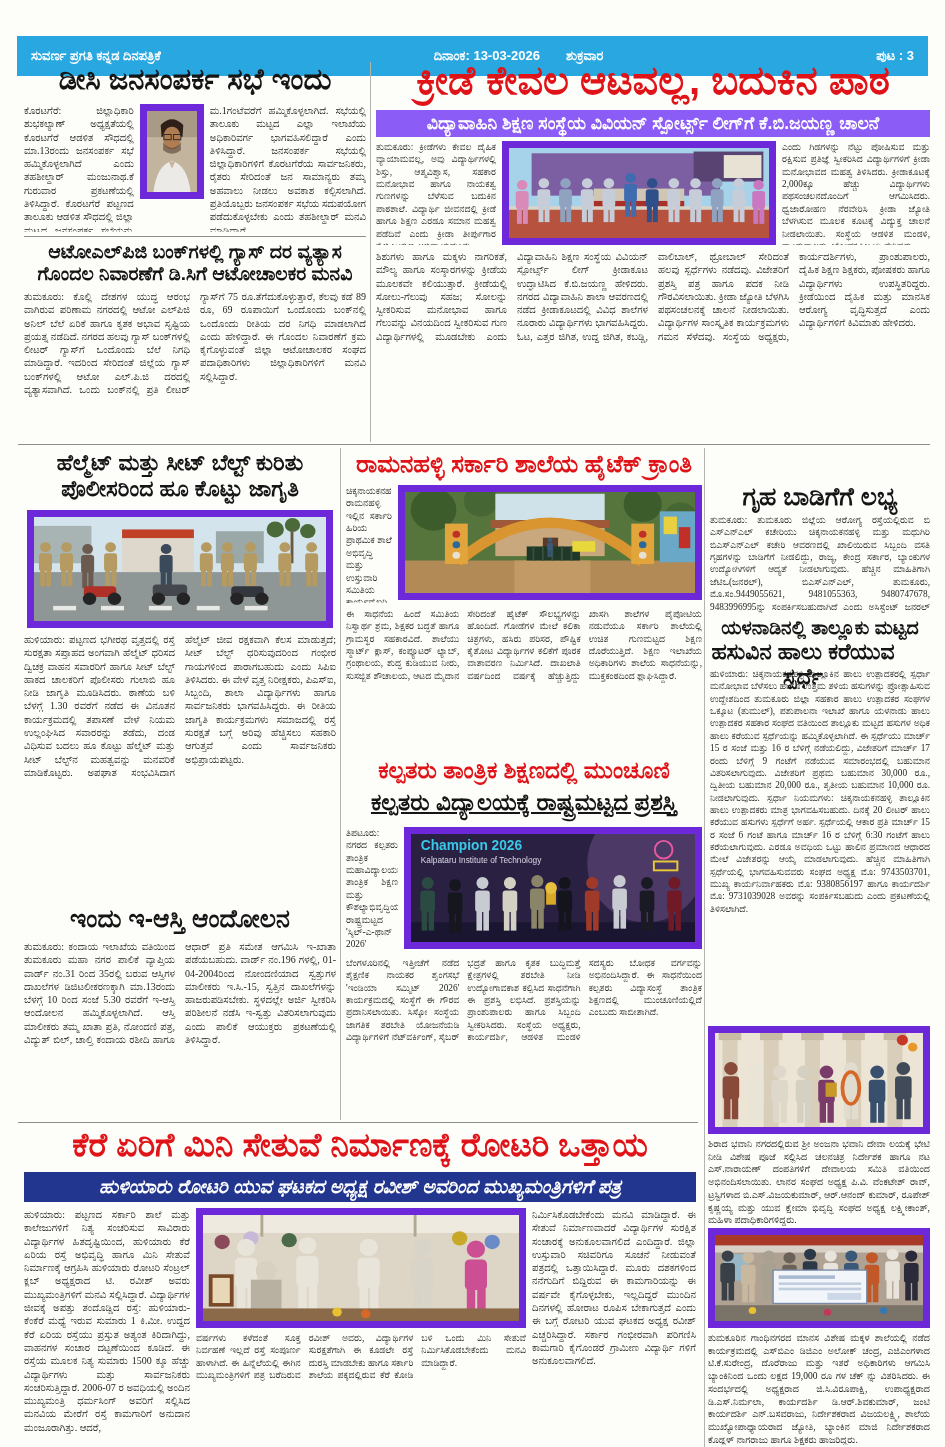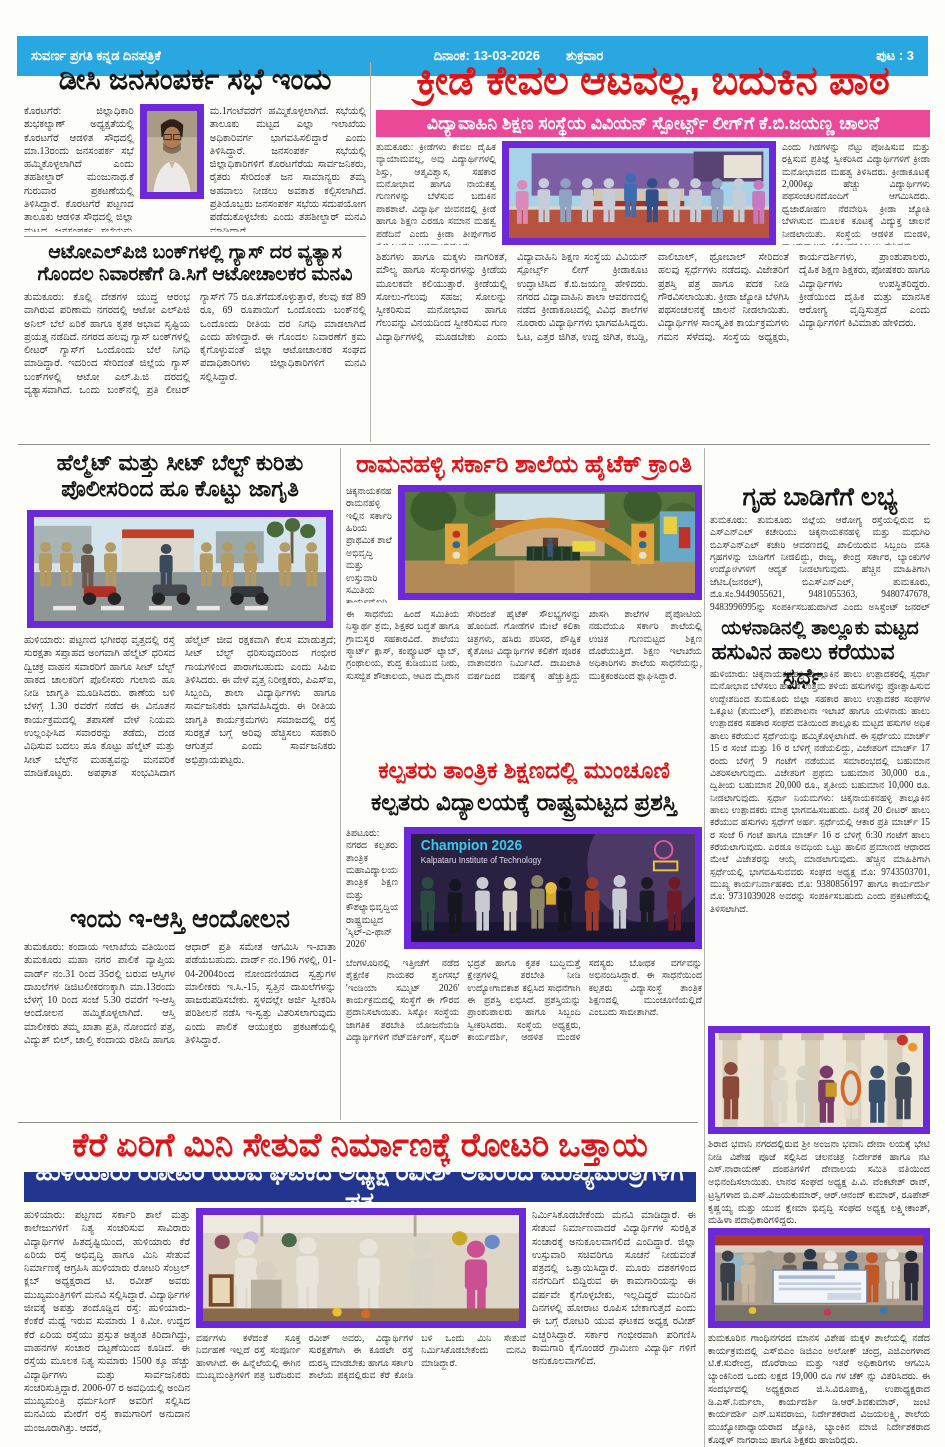--- a/index.html
+++ b/index.html
@@ -6,21 +6,21 @@
   .page{position:relative;width:945px;height:1447px;background:#fdfdfa;margin:0 auto;overflow:hidden;
         font-family:"Liberation Serif",serif;}
   .abs{position:absolute;}
   .masthead{background:#29a7e0;color:#fff;display:flex;align-items:center;
             font-family:"Liberation Sans",sans-serif;font-weight:bold;font-size:13px;padding:0 14px;box-sizing:border-box;}
   .mh-center{flex:1;display:flex;justify-content:center;gap:26px;}
   .hd{font-family:"Liberation Sans",sans-serif;font-weight:bold;color:#151515;text-align:center;line-height:1.12;}
   .hd-red{color:#e01418;}
   .bar{color:#fff;font-family:"Liberation Sans",sans-serif;font-weight:bold;text-align:center;
        display:flex;align-items:center;justify-content:center;box-sizing:border-box;}
-  .bar-green{background:#ec4899;text-align:center;}
+  .bar-green{background:#8b5cf6;text-align:center;}
   .bar-blue{background:#23368f;}
   .b{font-size:10px;line-height:1.33;text-align:justify;color:#1c1c1c;overflow:hidden;}
   .b.small{font-size:9.3px;}
   .cols2{column-count:2;column-gap:10px;}
   .cols3{column-count:3;column-gap:8px;}
   .cols4{column-count:4;column-gap:10px;}
   .cap{font-size:9.5px;line-height:1.34;text-align:justify;color:#161616;overflow:hidden;}
   .photo{border:7px solid #6d28d9;background:#ccc;overflow:hidden;box-sizing:border-box;}
   .photo svg{display:block;width:100%;height:100%;}
   .vl{position:absolute;width:0;border-left:1px solid #b4b4ae;}
@@ -196,21 +196,21 @@
         <rect x="272" y="28" width="14" height="20" fill="#e8d040"></rect>
           <rect x="288" y="40" width="12" height="24" fill="#c03028"></rect>
         <use href="#psn" x="148" y="52" width="9" height="23" style="color:#3a5a7a"></use>
         <rect x="176" y="56" width="24" height="12" fill="#e8d83c"></rect>
       </svg>
     </div>
   </div>
   <div class="abs b small cols3" style="left:346px;top:608px;width:356px;height:146px;">ಈ ಸಾಧನೆಯ ಹಿಂದೆ ಸಮಿತಿಯ ನಿಸ್ವಾರ್ಥ ಶ್ರಮ, ಶಿಕ್ಷಕರ ಬದ್ಧತೆ ಹಾಗೂ ಗ್ರಾಮಸ್ಥರ ಸಹಕಾರವಿದೆ. ಶಾಲೆಯು ಸ್ಮಾರ್ಟ್ ಕ್ಲಾಸ್, ಕಂಪ್ಯೂಟರ್ ಲ್ಯಾಬ್, ಗ್ರಂಥಾಲಯ, ಶುದ್ಧ ಕುಡಿಯುವ ನೀರು, ಸುಸಜ್ಜಿತ ಶೌಚಾಲಯ, ಆಟದ ಮೈದಾನ ಸೇರಿದಂತೆ ಹೈಟೆಕ್ ಸೌಲಭ್ಯಗಳನ್ನು ಹೊಂದಿದೆ. ಗೋಡೆಗಳ ಮೇಲೆ ಕಲಿಕಾ ಚಿತ್ರಗಳು, ಹಸಿರು ಪರಿಸರ, ಪೌಷ್ಟಿಕ ಕೈತೋಟ ವಿದ್ಯಾರ್ಥಿಗಳ ಕಲಿಕೆಗೆ ಪೂರಕ ವಾತಾವರಣ ನಿರ್ಮಿಸಿದೆ. ದಾಖಲಾತಿ ವರ್ಷದಿಂದ ವರ್ಷಕ್ಕೆ ಹೆಚ್ಚುತ್ತಿದ್ದು ಖಾಸಗಿ ಶಾಲೆಗಳ ಪೈಪೋಟಿಯ ನಡುವೆಯೂ ಸರ್ಕಾರಿ ಶಾಲೆಯಲ್ಲಿ ಉಚಿತ ಗುಣಮಟ್ಟದ ಶಿಕ್ಷಣ ದೊರೆಯುತ್ತಿದೆ. ಶಿಕ್ಷಣ ಇಲಾಖೆಯ ಅಧಿಕಾರಿಗಳು ಶಾಲೆಯ ಸಾಧನೆಯನ್ನು, ಮುಕ್ತಕಂಠದಿಂದ ಶ್ಲಾಘಿಸಿದ್ದಾರೆ.</div>
 
   <div class="abs hd hd-red" style="left:346px;top:758px;width:356px;font-size:23px;">ಕಲ್ಪತರು ತಾಂತ್ರಿಕ ಶಿಕ್ಷಣದಲ್ಲಿ ಮುಂಚೂಣಿ</div>
-  <div class="abs hd" style="left:346px;top:790px;width:356px;font-size:23px;">ಕಲ್ಪತರು ವಿದ್ಯಾಲಯಕ್ಕೆ ರಾಷ್ಟ್ರಮಟ್ಟದ ಪ್ರಶಸ್ತಿ</div>
+  <div class="abs hd" style="left:346px;top:790px;width:356px;font-size:23px;text-decoration:underline;">ಕಲ್ಪತರು ವಿದ್ಯಾಲಯಕ್ಕೆ ರಾಷ್ಟ್ರಮಟ್ಟದ ಪ್ರಶಸ್ತಿ</div>
   <div class="abs row" style="left:346px;top:827px;width:356px;height:126px;">
     <div class="b small" style="width:52px;flex:none;height:126px;">ತಿಪಟೂರು: ನಗರದ ಕಲ್ಪತರು ತಾಂತ್ರಿಕ ಮಹಾವಿದ್ಯಾಲಯವು ತಾಂತ್ರಿಕ ಶಿಕ್ಷಣ ಮತ್ತು ಕೌಶಲ್ಯಾಭಿವೃದ್ಧಿಯಲ್ಲಿ ರಾಷ್ಟ್ರಮಟ್ಟದ 'ಸ್ಕಿಲ್-ಎ-ಥಾನ್ 2026' ಅಭಿಯಾನದಲ್ಲಿ ಅತ್ಯುತ್ತಮ ಸಂಸ್ಥೆ 'ಚಾಂಪಿಯನ್' ಪ್ರಶಸ್ತಿಗೆ ಪಾತ್ರವಾಗಿದೆ.</div>
     <div class="photo" style="flex:1;height:122px;">
       <svg viewBox="0 0 290 110" preserveAspectRatio="none">
         <rect width="290" height="110" fill="#2a2142"></rect>
         <circle cx="240" cy="30" r="60" fill="#5a4272" opacity="0.75"></circle>
         <rect y="90" width="290" height="20" fill="#1a1530"></rect>
         <circle cx="258" cy="16" r="9" stroke="#e858a0" stroke-width="2" fill="none"></circle>
         <rect x="248" y="28" width="24" height="9" stroke="#e8c838" stroke-width="2" fill="none"></rect>
         <text x="10" y="16" font-size="14" font-weight="bold" fill="#38c8e8" font-family="Liberation Sans, sans-serif">Champion 2026</text>
@@ -294,21 +294,21 @@
       <rect y="80" width="222" height="18" fill="#7a7468"></rect>
       <circle cx="40" cy="86" r="4" fill="#e8c030"></circle>
         <circle cx="120" cy="88" r="4" fill="#c03858"></circle>
         <circle cx="180" cy="86" r="4" fill="#3878b0"></circle>
     </svg>
   </div>
   <div class="abs cap" style="left:708px;top:1332px;width:222px;height:113px;">ತುಮಕೂರಿನ ಗಾಂಧಿನಗರದ ಮಾನಸ ವಿಶೇಷ ಮಕ್ಕಳ ಶಾಲೆಯಲ್ಲಿ ನಡೆದ ಕಾರ್ಯಕ್ರಮದಲ್ಲಿ ಎಸ್‌ಬಿಎಂ ಡಿಜಿಎಂ ಅಲೋಕ್ ಚಂದ್ರ, ಎಜಿಎಂಗಳಾದ ಟಿ.ಕೆ.ಸುರೇಂದ್ರ, ದೊರೆರಾಜು ಮತ್ತು ಇತರೆ ಅಧಿಕಾರಿಗಳು ಆಗಮಿಸಿ ಬ್ಯಾಂಕಿನಿಂದ ಒಂದು ಲಕ್ಷದ 19,000 ರೂ ಗಳ ಚೆಕ್ ನ್ನು ವಿತರಿಸಿದರು. ಈ ಸಂದರ್ಭದಲ್ಲಿ ಅಧ್ಯಕ್ಷರಾದ ಜಿ.ಸಿ.ವಿರೂಪಾಕ್ಷಿ, ಉಪಾಧ್ಯಕ್ಷರಾದ ಡಿ.ಎಸ್.ನಿರ್ಮಲಾ, ಕಾರ್ಯದರ್ಶಿ ಡಿ.ಆರ್.ಶಿವಕುಮಾರ್, ಜಂಟಿ ಕಾರ್ಯದರ್ಶಿ ಎನ್.ಬಸವರಾಜು, ನಿರ್ದೇಶಕರಾದ ವಿಜಯಲಕ್ಷ್ಮಿ, ಶಾಲೆಯ ಮುಖ್ಯೋಪಾಧ್ಯಾಯರಾದ ಜ್ಯೋತಿ, ಬ್ಯಾಂಕಿನ ಮಾಜಿ ನಿರ್ದೇಶಕರಾದ ಕೊಡ್ಲಳ್ ನಾಗರಾಜು ಹಾಗೂ ಶಿಕ್ಷಕರು ಹಾಜರಿದ್ದರು.</div>
 
   <div class="hl" style="left:18px;top:1122px;width:680px;"></div>
   <div class="abs hd hd-red" style="left:24px;top:1127px;width:672px;font-size:33px;">ಕೆರೆ ಏರಿಗೆ ಮಿನಿ ಸೇತುವೆ ನಿರ್ಮಾಣಕ್ಕೆ ರೋಟರಿ ಒತ್ತಾಯ</div>
-  <div class="abs bar bar-blue" style="left:24px;top:1172px;width:672px;height:30px;font-size:25px;">ಹುಳಿಯಾರು ರೋಟರಿ ಯುವ ಘಟಕದ ಅಧ್ಯಕ್ಷ ರವೀಶ್ ಅವರಿಂದ ಮುಖ್ಯಮಂತ್ರಿಗಳಿಗೆ ಪತ್ರ</div>
+  <div class="abs bar bar-blue" style="left:24px;top:1172px;width:672px;height:30px;font-size:19px;font-style:italic;">ಹುಳಿಯಾರು ರೋಟರಿ ಯುವ ಘಟಕದ ಅಧ್ಯಕ್ಷ ರವೀಶ್ ಅವರಿಂದ ಮುಖ್ಯಮಂತ್ರಿಗಳಿಗೆ ಪತ್ರ</div>
   <div class="abs row" style="left:24px;top:1208px;width:672px;height:239px;">
     <div class="b" style="width:166px;flex:none;height:239px;">ಹುಳಿಯಾರು: ಪಟ್ಟಣದ ಸರ್ಕಾರಿ ಶಾಲೆ ಮತ್ತು ಕಾಲೇಜುಗಳಿಗೆ ನಿತ್ಯ ಸಂಚರಿಸುವ ಸಾವಿರಾರು ವಿದ್ಯಾರ್ಥಿಗಳ ಹಿತದೃಷ್ಟಿಯಿಂದ, ಹುಳಿಯಾರು ಕೆರೆ ಏರಿಯ ರಸ್ತೆ ಅಭಿವೃದ್ಧಿ ಹಾಗೂ ಮಿನಿ ಸೇತುವೆ ನಿರ್ಮಾಣಕ್ಕೆ ಆಗ್ರಹಿಸಿ ಹುಳಿಯಾರು ರೋಟರಿ ಸೆಂಟ್ರಲ್ ಕ್ಲಬ್ ಅಧ್ಯಕ್ಷರಾದ ಟಿ. ರವೀಶ್ ಅವರು ಮುಖ್ಯಮಂತ್ರಿಗಳಿಗೆ ಮನವಿ ಸಲ್ಲಿಸಿದ್ದಾರೆ. ವಿದ್ಯಾರ್ಥಿಗಳ ಜೀವಕ್ಕೆ ಅಪತ್ತು ತಂದೊಡ್ಡಿದ ರಸ್ತೆ: ಹುಳಿಯಾರು-ಕೆಂಕೆರೆ ಮಧ್ಯೆ ಇರುವ ಸುಮಾರು 1 ಕಿ.ಮೀ. ಉದ್ದದ ಕೆರೆ ಏರಿಯ ರಸ್ತೆಯು ಪ್ರಸ್ತುತ ಅತ್ಯಂತ ಕಿರಿದಾಗಿದ್ದು, ವಾಹನಗಳ ಸಂಚಾರ ದಟ್ಟಣೆಯಿಂದ ಕೂಡಿದೆ. ಈ ರಸ್ತೆಯ ಮೂಲಕ ನಿತ್ಯ ಸುಮಾರು 1500 ಕ್ಕೂ ಹೆಚ್ಚು ವಿದ್ಯಾರ್ಥಿಗಳು ಮತ್ತು ಸಾರ್ವಜನಿಕರು ಸಂಚರಿಸುತ್ತಿದ್ದಾರೆ. 2006-07 ರ ಅವಧಿಯಲ್ಲಿ ಅಂದಿನ ಮುಖ್ಯಮಂತ್ರಿ ಧರ್ಮಸಿಂಗ್ ಅವರಿಗೆ ಸಲ್ಲಿಸಿದ ಮನವಿಯ ಮೇರೆಗೆ ರಸ್ತೆ ಕಾಮಗಾರಿಗೆ ಅನುದಾನ ಮಂಜೂರಾಗಿತ್ತು. ಆದರೆ,</div>
     <div style="width:330px;flex:none;">
       <div class="photo" style="width:330px;height:120px;">
         <svg viewBox="0 0 330 118" preserveAspectRatio="none">
           <rect width="330" height="118" fill="#ddd5c6"></rect>
           <rect width="330" height="20" fill="#efeae0"></rect>
           <rect x="60" y="0" width="3" height="24" fill="#b0a890"></rect>
             <rect x="220" y="0" width="3" height="24" fill="#b0a890"></rect>
           <circle cx="20" cy="30" r="8" fill="#8a4a5a"></circle>

